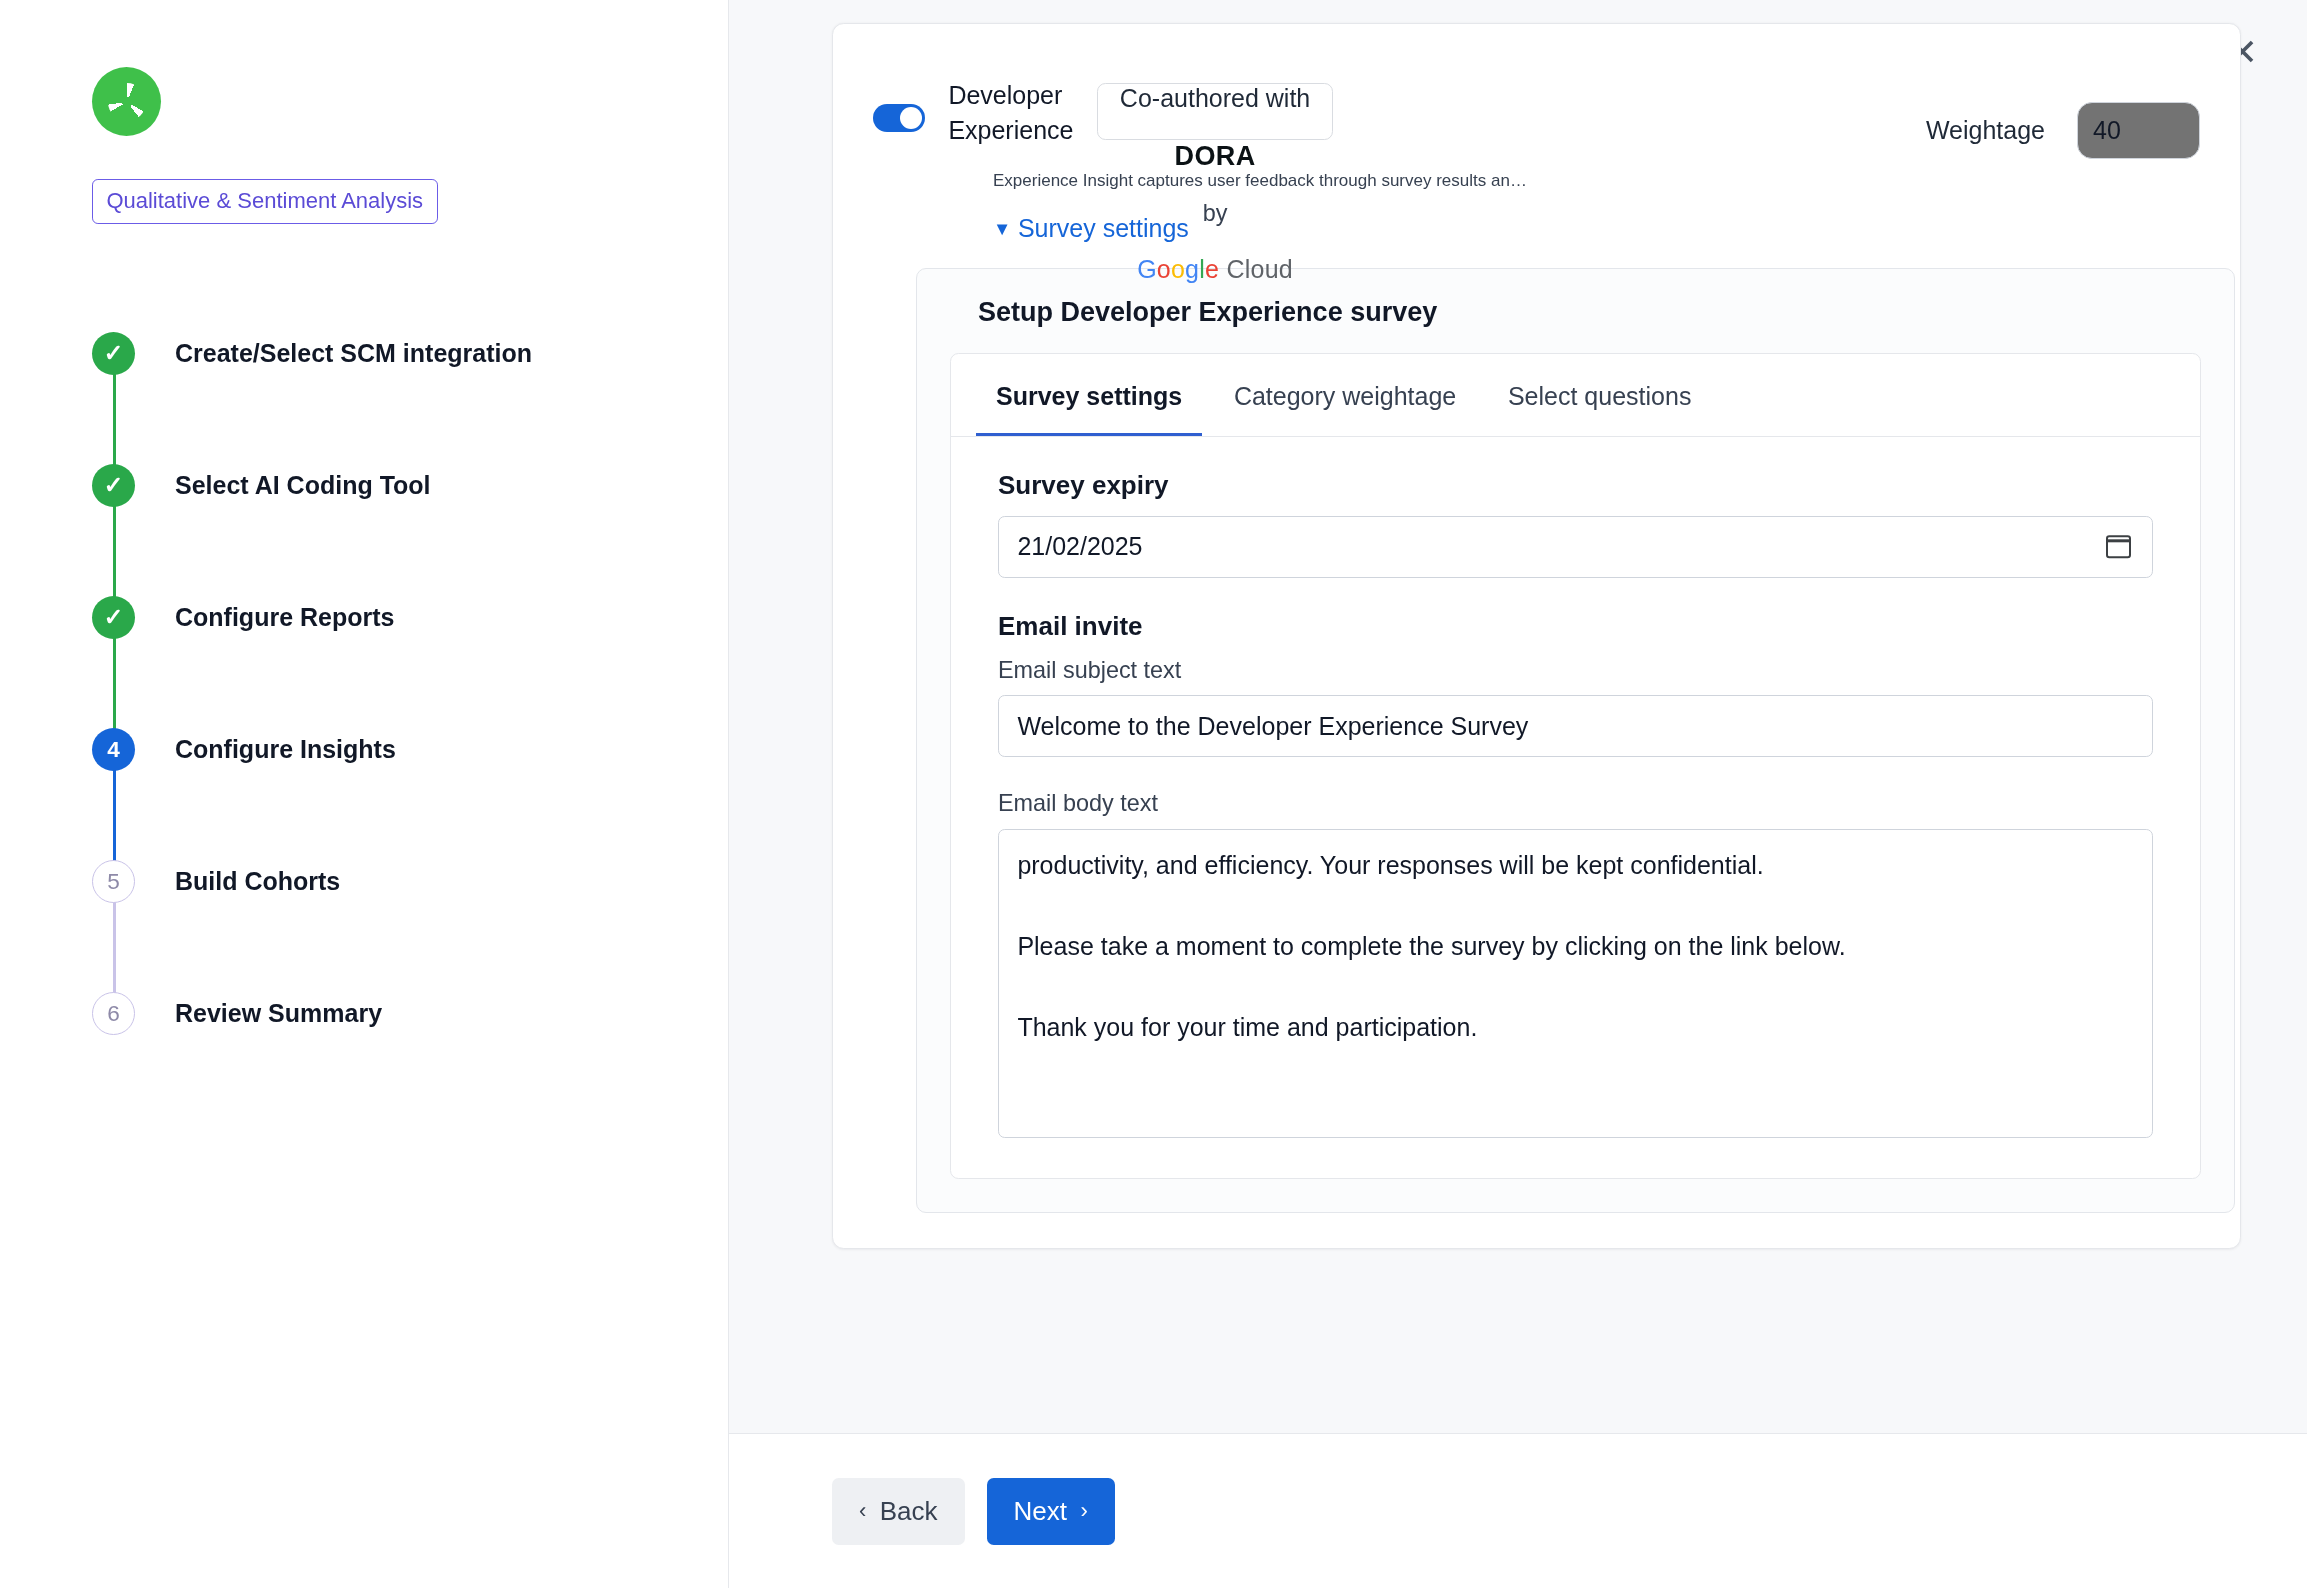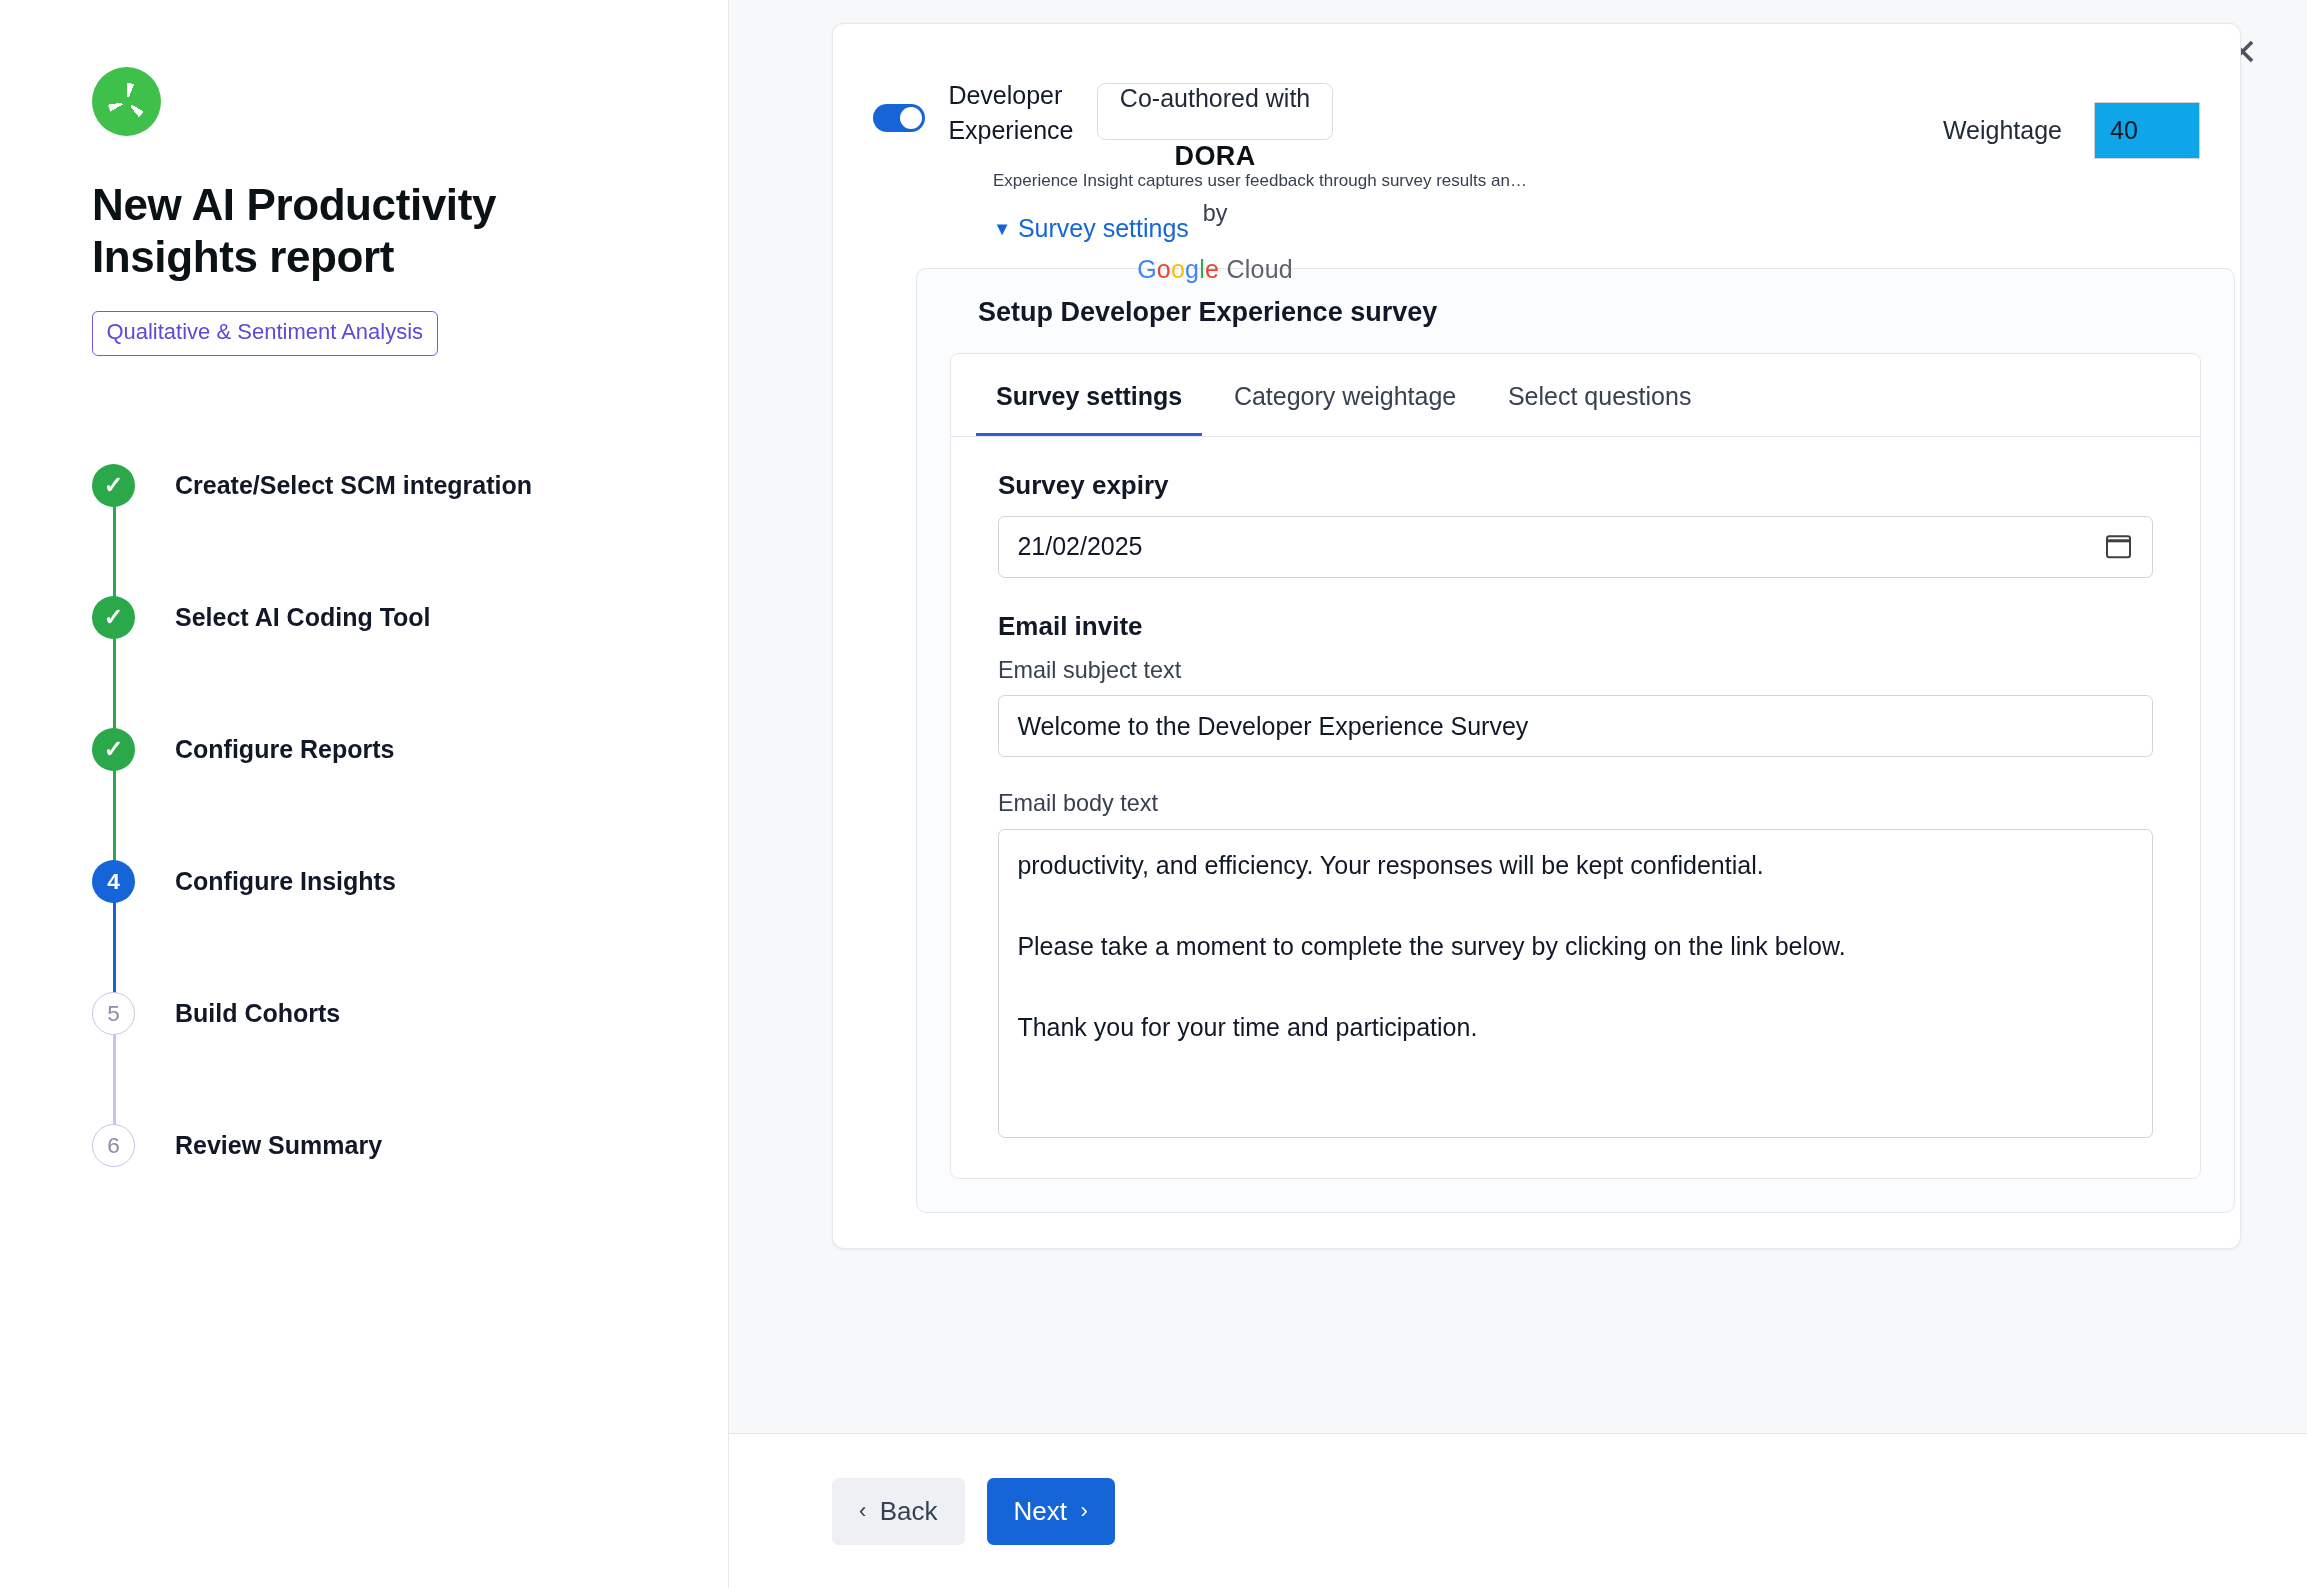--- a/index.html
+++ b/index.html
@@ -189,28 +189,28 @@
 
   .weightage-wrap {
     margin-left: auto;
     display: flex;
     align-items: center;
     gap: 32px;
     padding-top: 48px;
   }
   .weightage-label { font-size: 25px; color: #1f2937; }
   .weightage-input {
-    width: 106px; height: 57px;
+    width: 123px; height: 57px;
     border: 0.8px solid #cfd4dc;
-    border-radius: 1px;
+    border-radius: 15px;
     font-size: 25px;
     color: #111827;
     padding: 0 15px;
     font-family: "Liberation Sans", sans-serif;
-    background: #0ea5e9;
+    background: #737373;
   }
   .desc {
     font-size: 17px;
     color: #374151;
     margin: 11.7px 0 0 120px;
     max-width: 886px;
     white-space: nowrap;
     overflow: hidden;
     text-overflow: ellipsis;
   }
@@ -349,21 +349,20 @@
   .arrow { font-size: 22px; }
 </style>
 </head>
 <body>
 
 <div class="page">
 
   <div class="sidebar">
     <div class="logo"></div>
 
-    <h1 class="report-title">New AI Productivity Insights report</h1>
 
     <div class="tag-pill">Qualitative &amp; Sentiment Analysis</div>
 
     <div class="steps">
       <div class="step-connector c1"></div>
       <div class="step-connector c2"></div>
       <div class="step-connector c3"></div>
       <div class="step-connector c4"></div>
       <div class="step-connector c5"></div>
 

